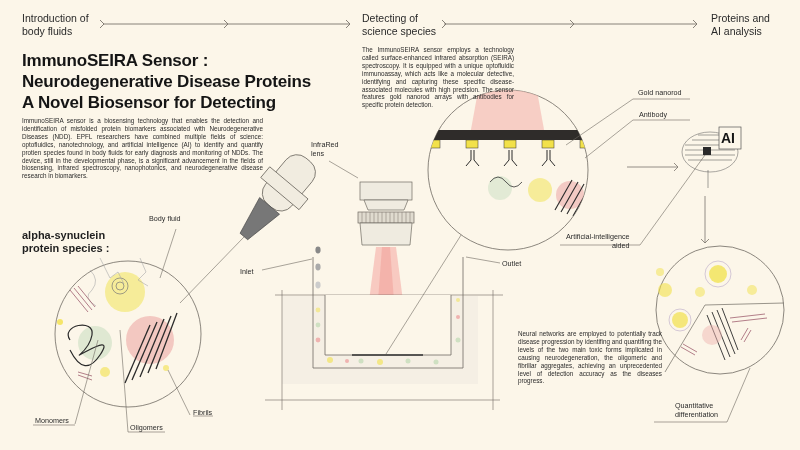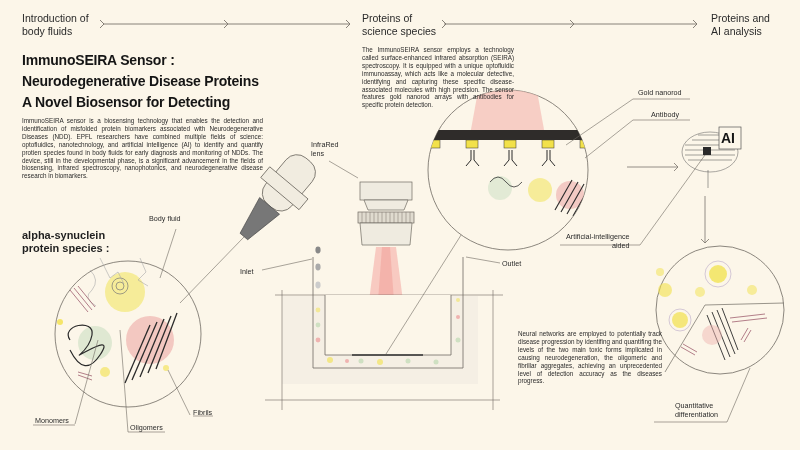--- a/index.html
+++ b/index.html
@@ -1,19 +1,19 @@
 <!DOCTYPE html>
 <html><head>
 <meta charset="utf-8">
 <style>
   html,body{margin:0;padding:0;}
   body{width:800px;height:450px;background:#fcf6e9;position:relative;overflow:hidden;font-family:"Liberation Sans",sans-serif;color:#1f1f1f;}
   .abs{position:absolute;}
   .step{font-size:10.5px;line-height:12.5px;color:#2a2a2a;}
-  .title{left:22px;top:50px;font-size:14px;line-height:21px;font-weight:bold;color:#151515;letter-spacing:-0.2px;}
+  .title{left:22px;top:50px;font-size:17px;line-height:21px;font-weight:bold;color:#151515;letter-spacing:-0.2px;}
   .body-text{font-size:6.3px;line-height:7.9px;text-align:justify;color:#2a2a2a;}
   .subhead{font-size:11px;line-height:13px;font-weight:bold;color:#1f1f1f;}
   .label{font-size:7.2px;line-height:9px;color:#2a2a2a;}
   svg{position:absolute;left:0;top:0;}
 </style>
 </head>
 <body>
 
 <svg width="800" height="450" viewBox="0 0 800 450">
 
@@ -229,21 +229,21 @@
     <circle cx="712" cy="335" r="10" fill="#f0b8b3" opacity="0.5"></circle>
   </g>
   <polyline points="654,422 727,422 750,368" fill="none" stroke="#6f6a62" stroke-width="0.6"></polyline>
 </svg>
 
 <div class="abs step" style="left:22px;top:12px;">
   <div>Introduction of</div>
   <div>body fluids</div>
 </div>
 <div class="abs step" style="left:362px;top:12px;">
-  <div>Proteins of</div>
+  <div>Detecting of</div>
   <div>science species</div>
 </div>
 <div class="abs step" style="left:711px;top:12px;">
   <div>Proteins and</div>
   <div>AI analysis</div>
 </div>
 
 <div class="abs title">
   <div>ImmunoSEIRA Sensor :</div>
   <div>Neurodegenerative Disease Proteins</div>
@@ -263,21 +263,21 @@
 <div class="abs label" style="left:35px;top:416px;">Monomers</div>
 <div class="abs label" style="left:130px;top:423px;">Oligomers</div>
 <div class="abs label" style="left:193px;top:408px;">Fibrils</div>
 <div class="abs label" style="left:240px;top:267px;">Inlet</div>
 <div class="abs label" style="left:502px;top:259px;">Outlet</div>
 <div class="abs label" style="left:311px;top:140px;">
   <div>InfraRed</div>
   <div>lens</div>
 </div>
 <div class="abs label" style="left:638px;top:88px;">Gold nanorod</div>
-<div class="abs label" style="left:639px;top:110px;margin-left:12px;">Antibody</div>
+<div class="abs label" style="left:639px;top:110px;">Antibody</div>
 <div class="abs label" style="left:566px;top:232px;text-align:right;">
   <div>Artificial-intelligence</div>
   <div>aided</div>
 </div>
 <div class="abs" style="left:721px;top:129px;width:20px;text-align:left;font-size:14px;font-weight:bold;line-height:18px;color:#151515;">AI</div>
 <div class="abs label" style="left:675px;top:401px;">
   <div>Quantitative</div>
   <div>differentiation</div>
 </div>
 

